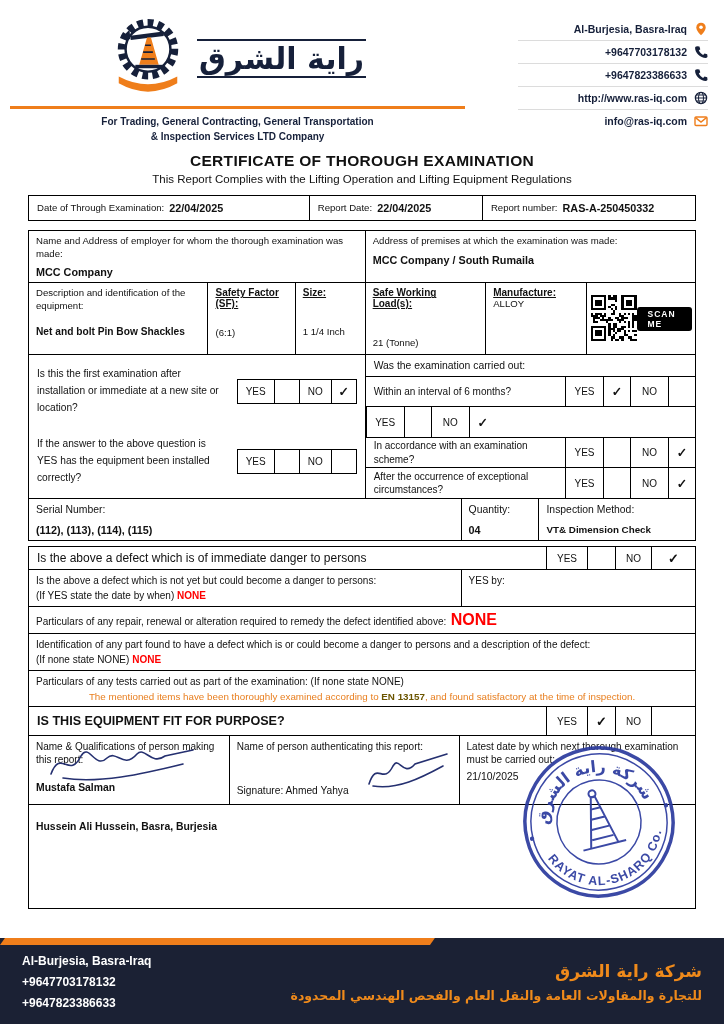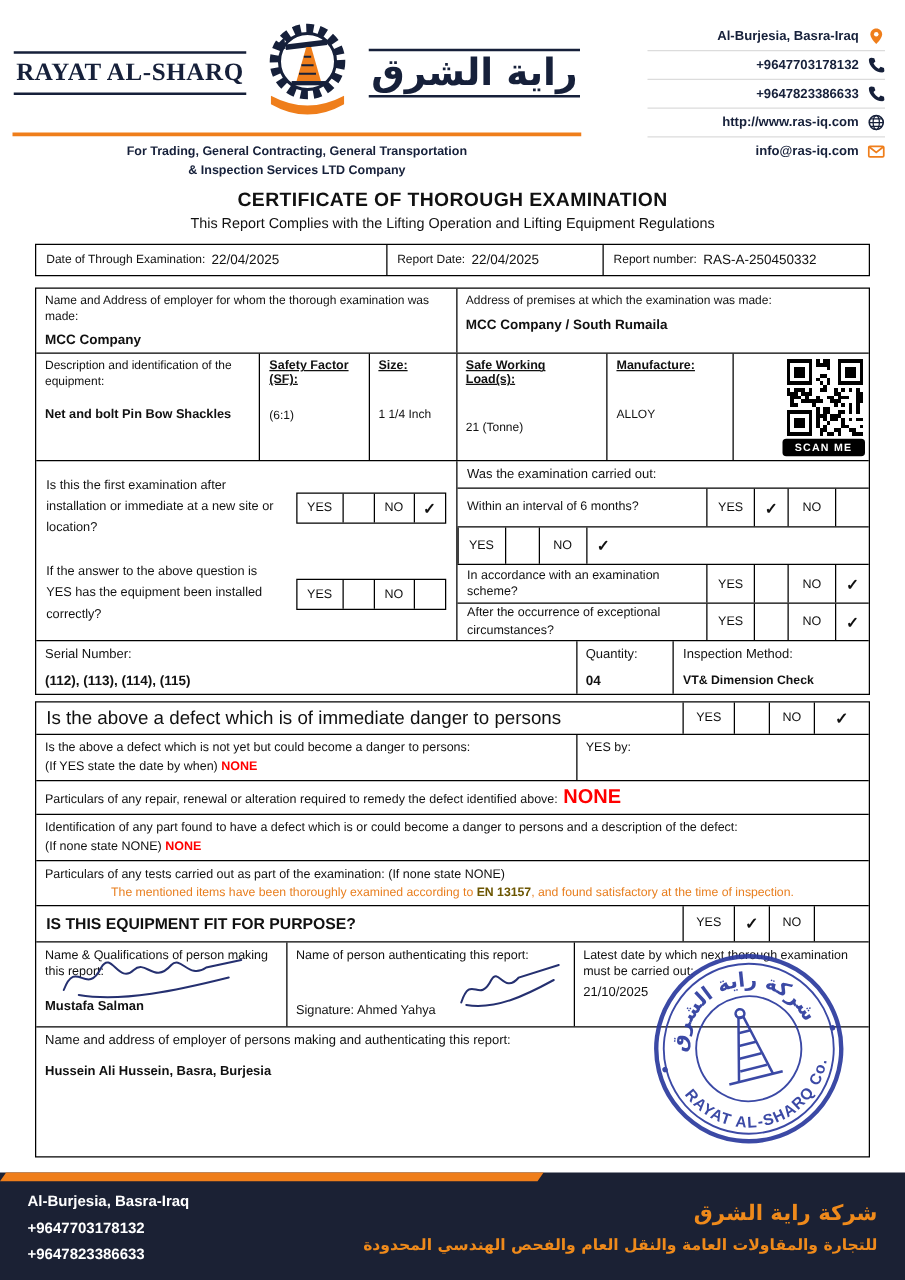--- a/index.html
+++ b/index.html
@@ -27,21 +27,21 @@
   
   .title-block{text-align:center;margin-top:8px}
   .title-main{font-size:15.5px;font-weight:bold;letter-spacing:.3px}
   .title-sub{font-size:11.5px;margin-top:3px}
 
   
   .tbl{border:1.6px solid #000;margin:0 28px;background:#fff}
   .dates{margin-top:10px;display:flex}
   .dates > div{display:flex;align-items:center;gap:5px;padding:6px 8px;font-size:10px;border-left:1px solid #000}
   .dates > div:first-child{border-left:none}
-  .dates .val{font-weight:normal}
+  .dates .val{font-weight:bold}
   .row{display:flex;border-top:1px solid #000;align-items:stretch}
   .tbl .row:first-child{border-top:none}
   .cell{border-left:1px solid #000;padding:4px 7px;min-width:0}
   .cell:first-child{border-left:none}
   .lbl{font-size:9.6px;line-height:1.3}
   .val{font-size:10.8px;font-weight:bold}
   .ulbl{font-size:10px;font-weight:bold;text-decoration:underline}
   .red{color:#ff0000;font-weight:bold}
   .part1{margin-top:9px}
   .part2{margin-top:5px;position:relative}
@@ -62,35 +62,35 @@
   .yn .box{width:25px;padding:0;font-weight:bold;font-size:12.5px}
   .q-right{display:flex;flex-direction:column}
   .exam-hd{padding:5px 8px;font-size:10.4px;border-bottom:1px solid #000}
   .erow{display:flex;border-bottom:1px solid #000;flex:1;min-height:25px}
   .erow:last-child{border-bottom:none}
   .etext{flex:1;padding:4px 8px;font-size:10px;line-height:1.35;display:flex;align-items:center}
   .eyl{width:38px;display:flex;align-items:center;justify-content:center;font-size:10px;border-left:1px solid #000}
   .eyb{width:27px;display:flex;align-items:center;justify-content:center;font-weight:bold;font-size:12.5px;border-left:1px solid #000}
 
   
-  .ynrow-text{flex:1;display:flex;align-items:center;padding:4px 8px;font-size:15px}
+  .ynrow-text{flex:1;display:flex;align-items:center;padding:4px 8px;font-size:12px}
   .ynrow-l{display:flex;align-items:center;justify-content:center;font-size:10px;border-left:1px solid #000;padding:0 10px}
   .ynrow-b{display:flex;align-items:center;justify-content:center;font-weight:bold;font-size:13px;border-left:1px solid #000}
   .b28{width:28px}.b40{width:44px}
   .fit-q{font-size:12.6px;font-weight:bold;display:flex;align-items:center;padding:7px 8px;flex:1}
 
   .note-orange{color:#e87e1e;font-size:9.8px;text-align:center;display:block;margin-top:3px}
   .note-std{color:#5a4a00;font-weight:bold;color:#6b5500}
 
   
   .sig-cell{position:relative;padding-bottom:6px}
   .sig-svg{position:absolute;pointer-events:none}
 
   
-  .qr-wrap{display:flex;flex-direction:column;align-items:flex-end;gap:0}
+  .qr-wrap{display:flex;flex-direction:row;align-items:center;gap:0}
   .qr-svg{width:64px;height:64px;background:#fff}
   .qr-cap{background:#000;color:#fff;font-weight:bold;font-size:8.5px;letter-spacing:1px;padding:2px 10px;border-radius:3px;margin-top:1px}
 
   
   .stamp{position:absolute;right:16px;bottom:6px;width:160px;height:160px;transform:rotate(-14deg);opacity:.92}
 
   
   .footer{margin-top:auto;position:relative;background:#1b2134;height:86px;display:flex;justify-content:space-between;align-items:center;padding:10px 22px 8px 22px}
   .footer::before{content:"";position:absolute;top:0;left:0;width:430px;height:7px;background:#ef7e1b;transform:skewX(-35deg);transform-origin:bottom left}
   .f-left{color:#fff;font-weight:bold;font-size:12px;line-height:1.75}
@@ -99,21 +99,20 @@
   .f-desc{color:#ef8a1b;font-weight:bold;font-size:12.5px;margin-top:7px}
 </style>
 </head>
 <body>
 
 <div class="page">
 
   <div class="hdr">
     <div class="hdr-left">
       <div class="logo-row">
-        <div class="logo-en">RAYAT AL-SHARQ</div>
         <svg class="emblem" viewBox="0 0 80 86">
           <circle cx="40" cy="34" r="27" fill="none" stroke="#16203a" stroke-width="8" stroke-dasharray="6 4.5"></circle>
           <circle cx="40" cy="34" r="23" fill="#fff" stroke="#16203a" stroke-width="2.5"></circle>
           <rect x="22" y="18" width="34" height="4.5" fill="#16203a" transform="rotate(-7 39 20)"></rect>
           <path d="M21,14 l-7,7 l8,3 z" fill="#16203a"></path>
           <polygon points="31,50 39,22 43,22 51,50" fill="#ef7e1b"></polygon>
           <path d="M33,44 h14 M35,37 h10 M37,30 h6" stroke="#16203a" stroke-width="1.6"></path>
           <rect x="27" y="50" width="28" height="3.5" fill="#16203a"></rect>
           <path d="M10,62 Q40,78 70,62 L70,69 Q40,86 10,69 Z" fill="#ef7e1b"></path>
         </svg>
@@ -208,21 +207,21 @@
       <div class="cell eq-3">
         <div class="ulbl">Size:</div>
         <div class="lbl" style="margin-top:28px">1 1/4 Inch</div>
       </div>
       <div class="cell eq-4">
         <div class="ulbl">Safe Working Load(s):</div>
         <div class="lbl" style="margin-top:28px">21 (Tonne)</div>
       </div>
       <div class="cell eq-5">
         <div class="ulbl">Manufacture:</div>
-        <div class="lbl" style="margin-top:28px">ALLOY</div>
+        <div class="lbl" style="">ALLOY</div>
       </div>
       <div class="cell eq-6">
         <div class="qr-wrap">
           <svg class="qr-svg" viewBox="-0.5 -0.5 22 22" shape-rendering="crispEdges">
             <g fill="#000">
               <rect x="0" y="0" width="7" height="7"></rect>
                 <rect x="14" y="0" width="7" height="7"></rect>
                 <rect x="0" y="14" width="7" height="7"></rect>
             </g>
             <g fill="#fff">
@@ -507,21 +506,20 @@
         <div class="lbl" style="font-size:10.2px;margin-top:31px">Signature: Ahmed Yahya</div>
       </div>
       <div class="cell sg-3">
         <div class="lbl" style="font-size:10px">Latest date by which next thorough examination must be carried out:</div>
         <div class="lbl" style="font-size:10.4px;margin-top:4px">21/10/2025</div>
       </div>
     </div>
 
     <div class="row" style="min-height:104px">
       <div class="cell" style="width:100%">
-        <div class="lbl" style="font-size:10.4px">Name and address of employer of persons making and authenticating this report:</div>
         <div class="val" style="margin-top:12px;font-size:10.4px">Hussein Ali Hussein, Basra, Burjesia</div>
       </div>
     </div>
 
     <svg class="stamp" viewBox="0 0 160 160">
       <g fill="none" stroke="#2b3a9e">
         <circle cx="80" cy="80" r="74" stroke-width="3.5"></circle>
         <circle cx="80" cy="80" r="68" stroke-width="1.5"></circle>
         <circle cx="80" cy="80" r="42" stroke-width="1.5"></circle>
       </g>

